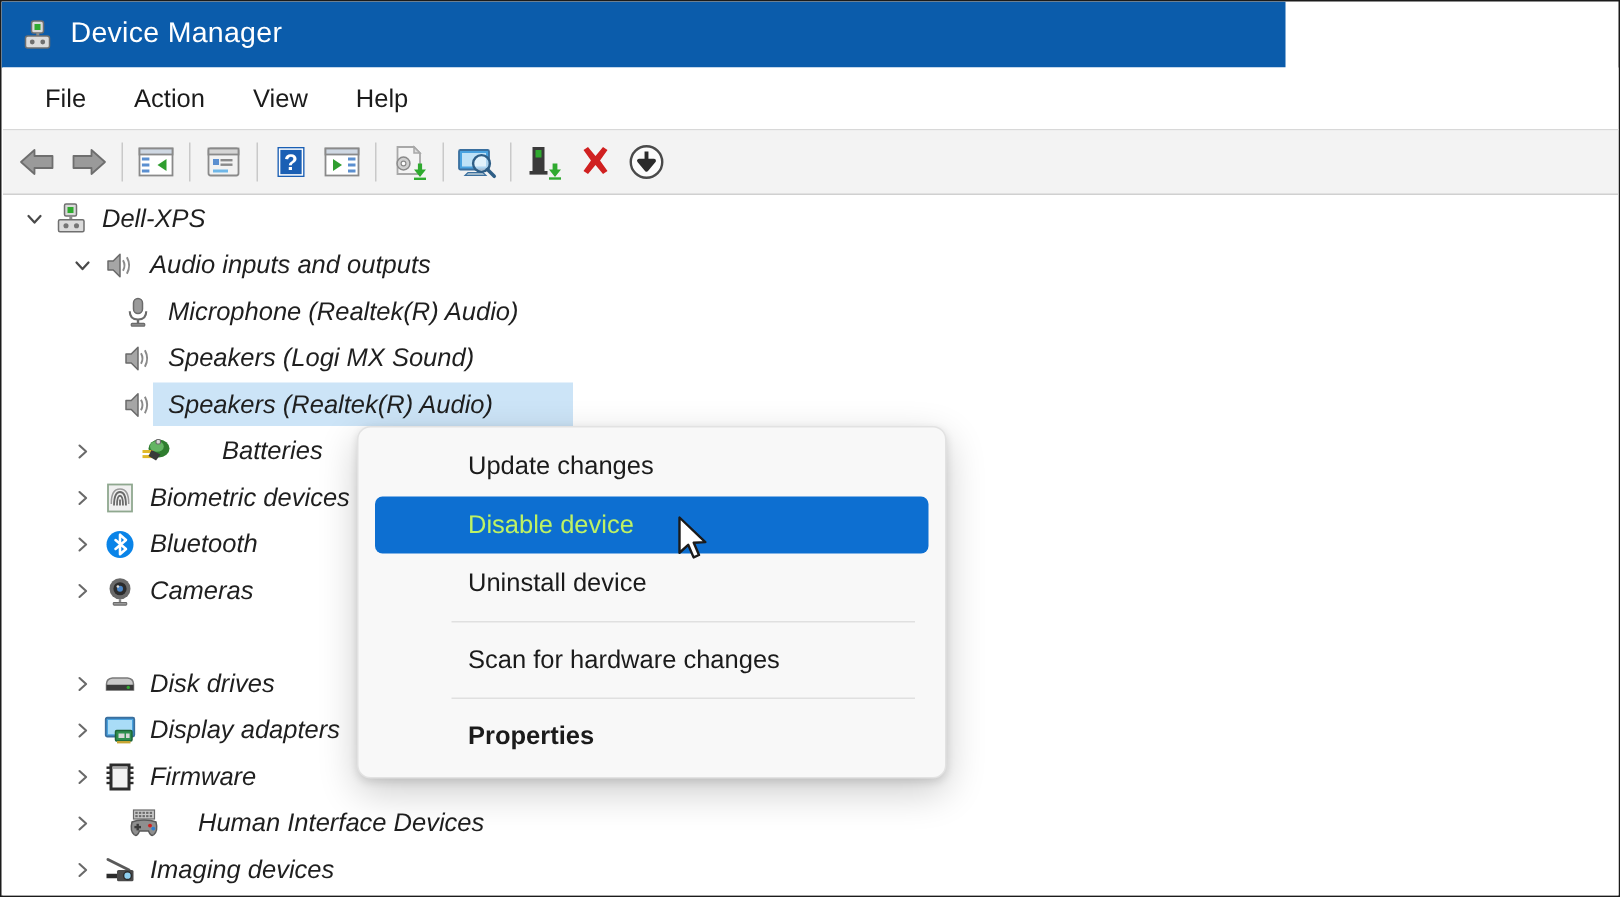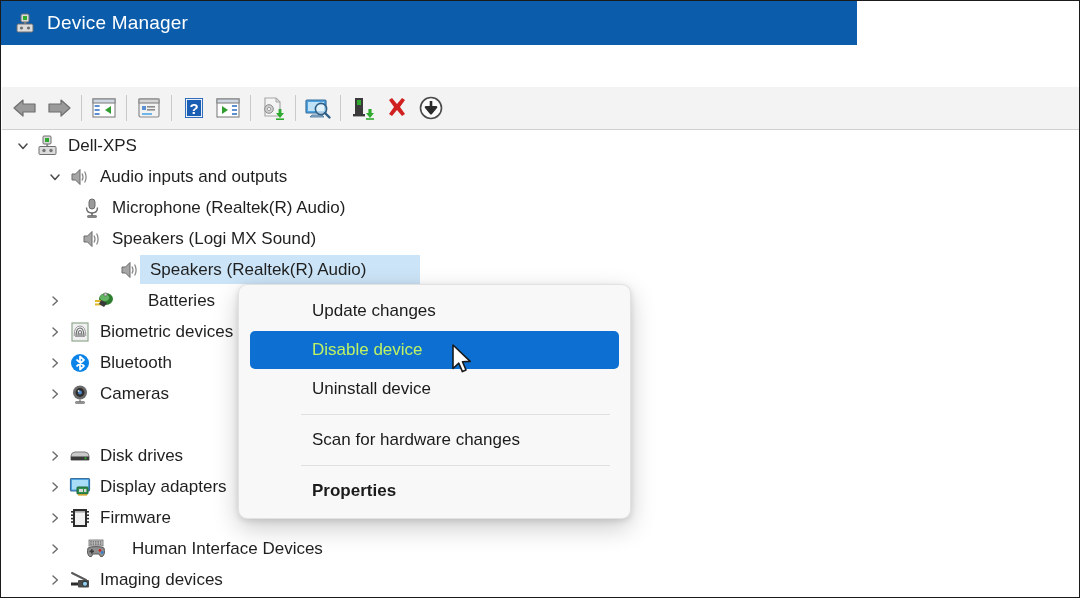--- a/index.html
+++ b/index.html
@@ -100,20 +100,21 @@
   }
 
   
   .tree {
     position: absolute;
     left: 1px; top: 129px;
     width: 1078px;
     height: 467px;
     background: #ffffff;
     overflow: hidden;
+    font-style: italic;
   }
   .row {
     height: 31px;
     display: flex;
     align-items: center;
     position: relative;
     cursor: default;
     white-space: nowrap;
   }
   .chev {
@@ -209,20 +210,26 @@
         <rect x="8" y="4" width="4" height="4" fill="#2faa2f"></rect>
         <rect x="9.2" y="10" width="2" height="3" fill="#8a8a8a"></rect>
         <rect x="2" y="12" width="16" height="8" rx="1.5" fill="#dcdcdc" stroke="#6f6f6f" stroke-width="1"></rect>
         <circle cx="6.5" cy="16" r="1.6" fill="#6f6f6f"></circle>
         <circle cx="13.5" cy="16" r="1.6" fill="#6f6f6f"></circle>
       </svg>
     </span>
     <span class="title-text">Device Manager</span>
   </div>
 
+  <div class="menubar">
+    <div class="menubar-item">File</div>
+    <div class="menubar-item">Action</div>
+    <div class="menubar-item">View</div>
+    <div class="menubar-item">Help</div>
+  </div>
 
   <div class="toolbar">
 
     <div class="tb-btn">
       <svg width="28" height="22" viewBox="0 0 28 22">
         <path d="M12 3 L3 11 L12 19 L12 15 L24 15 L24 7 L12 7 Z" fill="#9a9a9a" stroke="#6e6e6e" stroke-width="1.2" stroke-linejoin="round"></path>
       </svg>
     </div>
     <div class="tb-btn">
       <svg width="28" height="22" viewBox="0 0 28 22">
@@ -382,21 +389,21 @@
       <span class="row-icon">
         <svg width="22" height="22" viewBox="0 0 22 22">
           <path d="M3 8 H6.5 L11 3.5 V18.5 L6.5 14 H3 Z" fill="#a6a6a6" stroke="#6a6a6a" stroke-width="1" stroke-linejoin="round"></path>
           <path d="M13 7.5 Q15 11 13 14.5" fill="none" stroke="#8a8a8a" stroke-width="1.3"></path>
           <path d="M15.6 5.5 Q18.6 11 15.6 16.5" fill="none" stroke="#8a8a8a" stroke-width="1.3"></path>
         </svg>
       </span>
       <span class="row-label">Speakers (Logi MX Sound)</span>
     </div>
 
-    <div class="row selected" style="padding-left:78px;margin-left:38px;">
+    <div class="row selected" style="padding-left:78px;">
       <span class="sel-bg" style="left:100px;width:280px;"></span>
       <span class="row-icon">
         <svg width="22" height="22" viewBox="0 0 22 22">
           <path d="M3 8 H6.5 L11 3.5 V18.5 L6.5 14 H3 Z" fill="#a6a6a6" stroke="#6a6a6a" stroke-width="1" stroke-linejoin="round"></path>
           <path d="M13 7.5 Q15 11 13 14.5" fill="none" stroke="#8a8a8a" stroke-width="1.3"></path>
           <path d="M15.6 5.5 Q18.6 11 15.6 16.5" fill="none" stroke="#8a8a8a" stroke-width="1.3"></path>
         </svg>
       </span>
       <span class="row-label">Speakers (Realtek(R) Audio)</span>
     </div>

